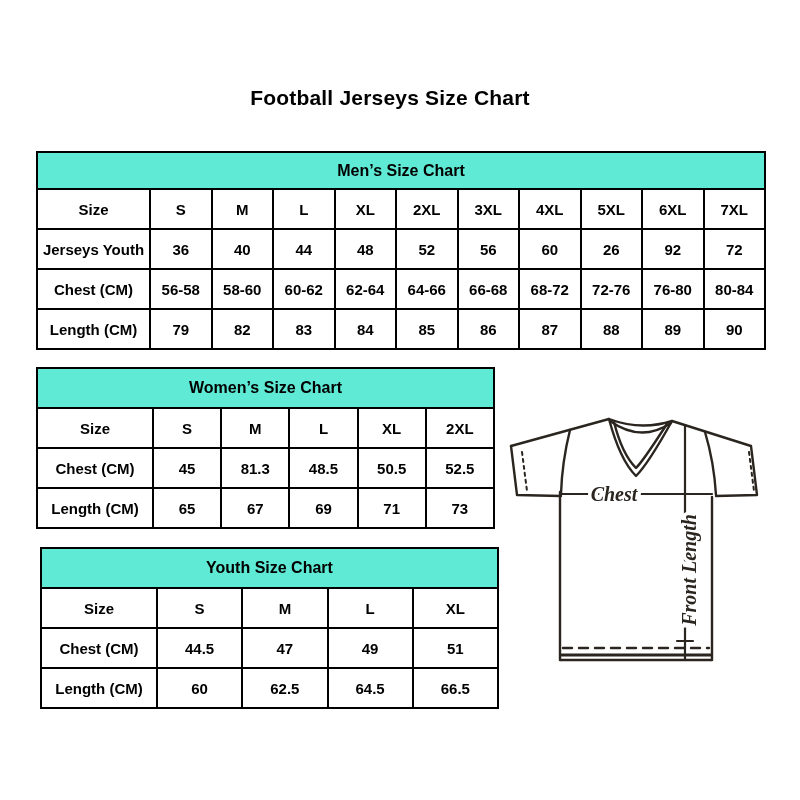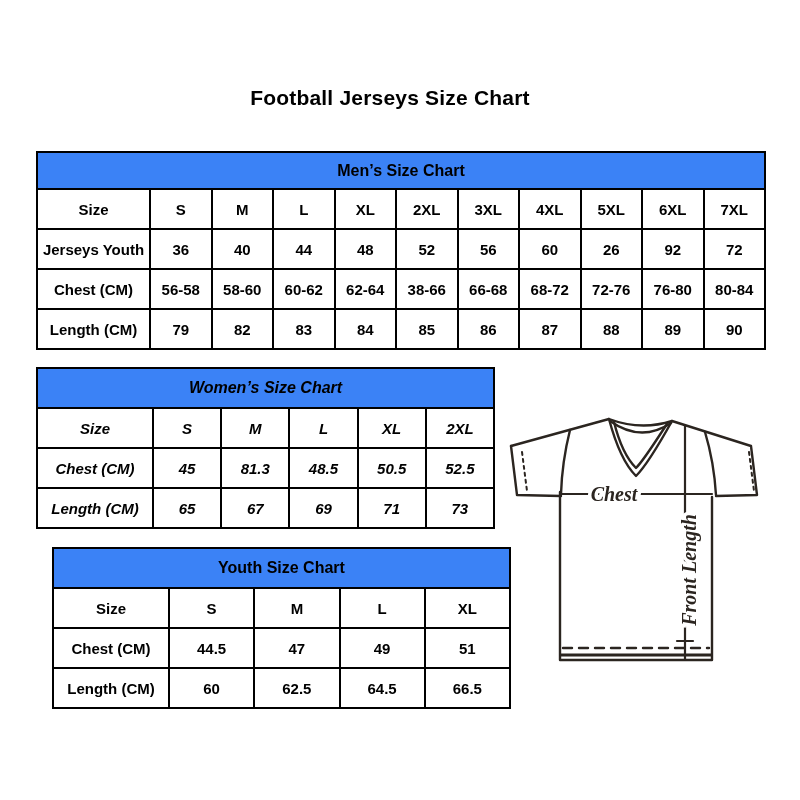--- a/index.html
+++ b/index.html
@@ -29,31 +29,31 @@
     border: 2px solid #000;
     text-align: center;
     vertical-align: middle;
     font-weight: bold;
     font-size: 15px;
     padding: 0;
     overflow: hidden;
     white-space: nowrap;
   }
   tr.chart-title-row td {
-    background: #3b82f6;
+    background: #5eead4;
     font-size: 16px;
   }
   #mens-table   { left: 36px; top: 151px; width: 728px; }
   #mens-table tr { height: 40px; }
   #mens-table tr.chart-title-row { height: 37px; }
 
-  #womens-table { left: 36px; top: 367px; width: 457px; font-style: italic; }
+  #womens-table { left: 36px; top: 367px; width: 457px; }
   #womens-table tr { height: 40px; }
 
-  #youth-table  { left: 52px; top: 547px; width: 457px; padding-left: 48px; }
+  #youth-table  { left: 40px; top: 547px; width: 457px; padding-left: 48px; }
   #youth-table tr { height: 40px; }
 
   #jersey-diagram {
     position: absolute;
     left: 504px; top: 402px;
   }
   #jersey-diagram path, #jersey-diagram line {
     fill: none;
     stroke: #2b2520;
   }
@@ -107,21 +107,21 @@
     <td>26</td>
     <td>92</td>
     <td>72</td>
   </tr>
   <tr>
     <td>Chest (CM)</td>
     <td>56-58</td>
     <td>58-60</td>
     <td>60-62</td>
     <td>62-64</td>
-    <td>38-66</td>
+    <td>64-66</td>
     <td>66-68</td>
     <td>68-72</td>
     <td>72-76</td>
     <td>76-80</td>
     <td>80-84</td>
   </tr>
   <tr>
     <td>Length (CM)</td>
     <td>79</td>
     <td>82</td>

